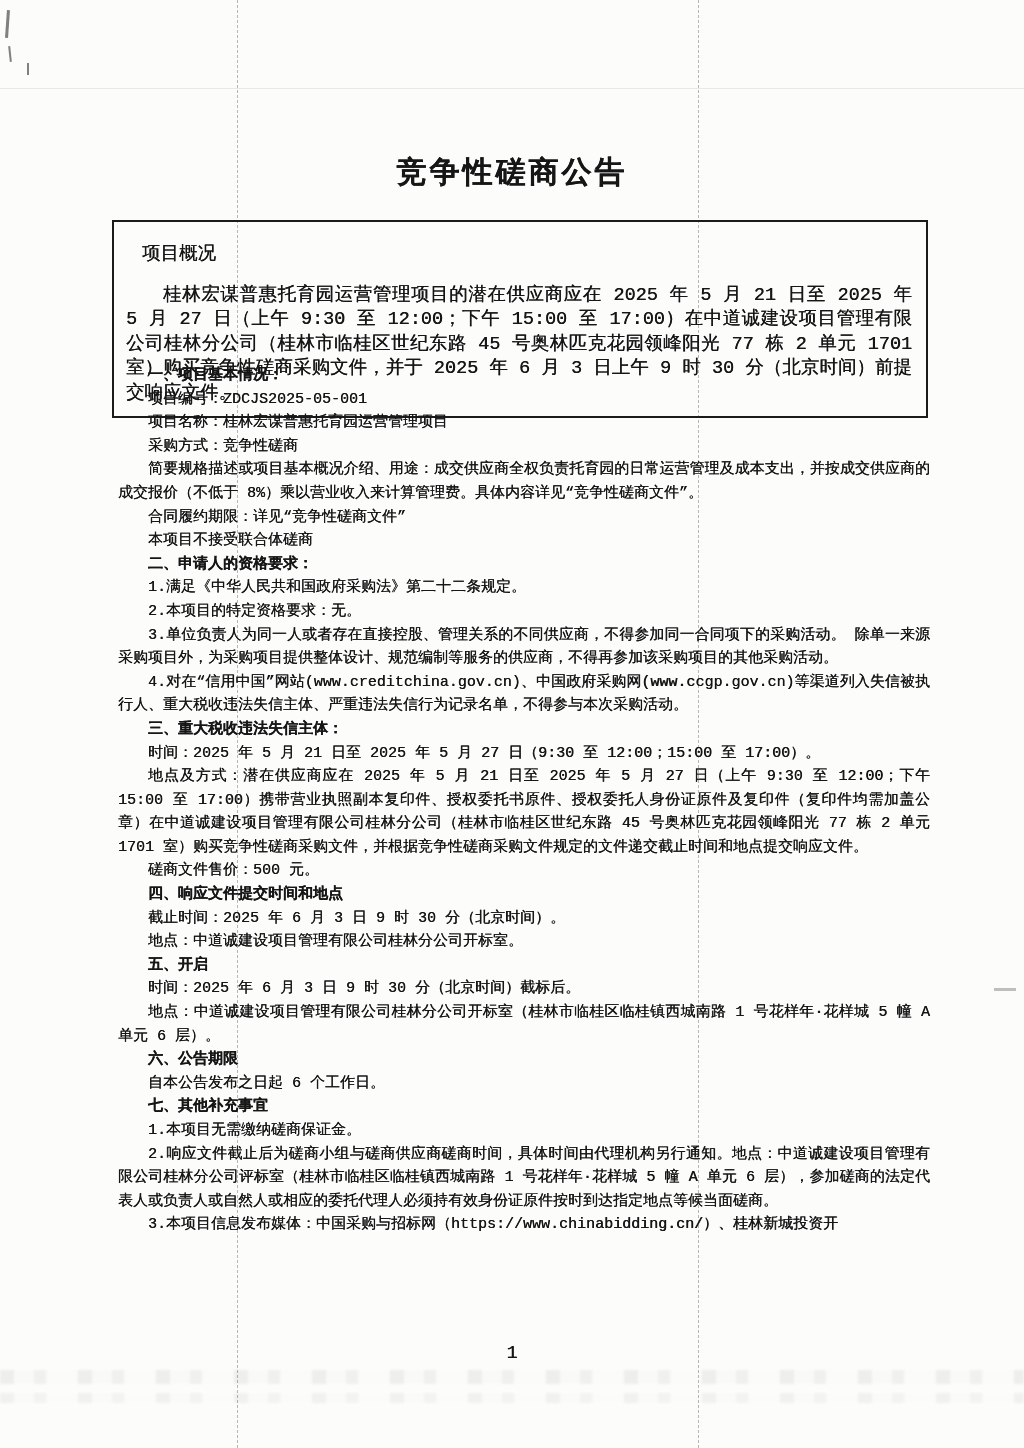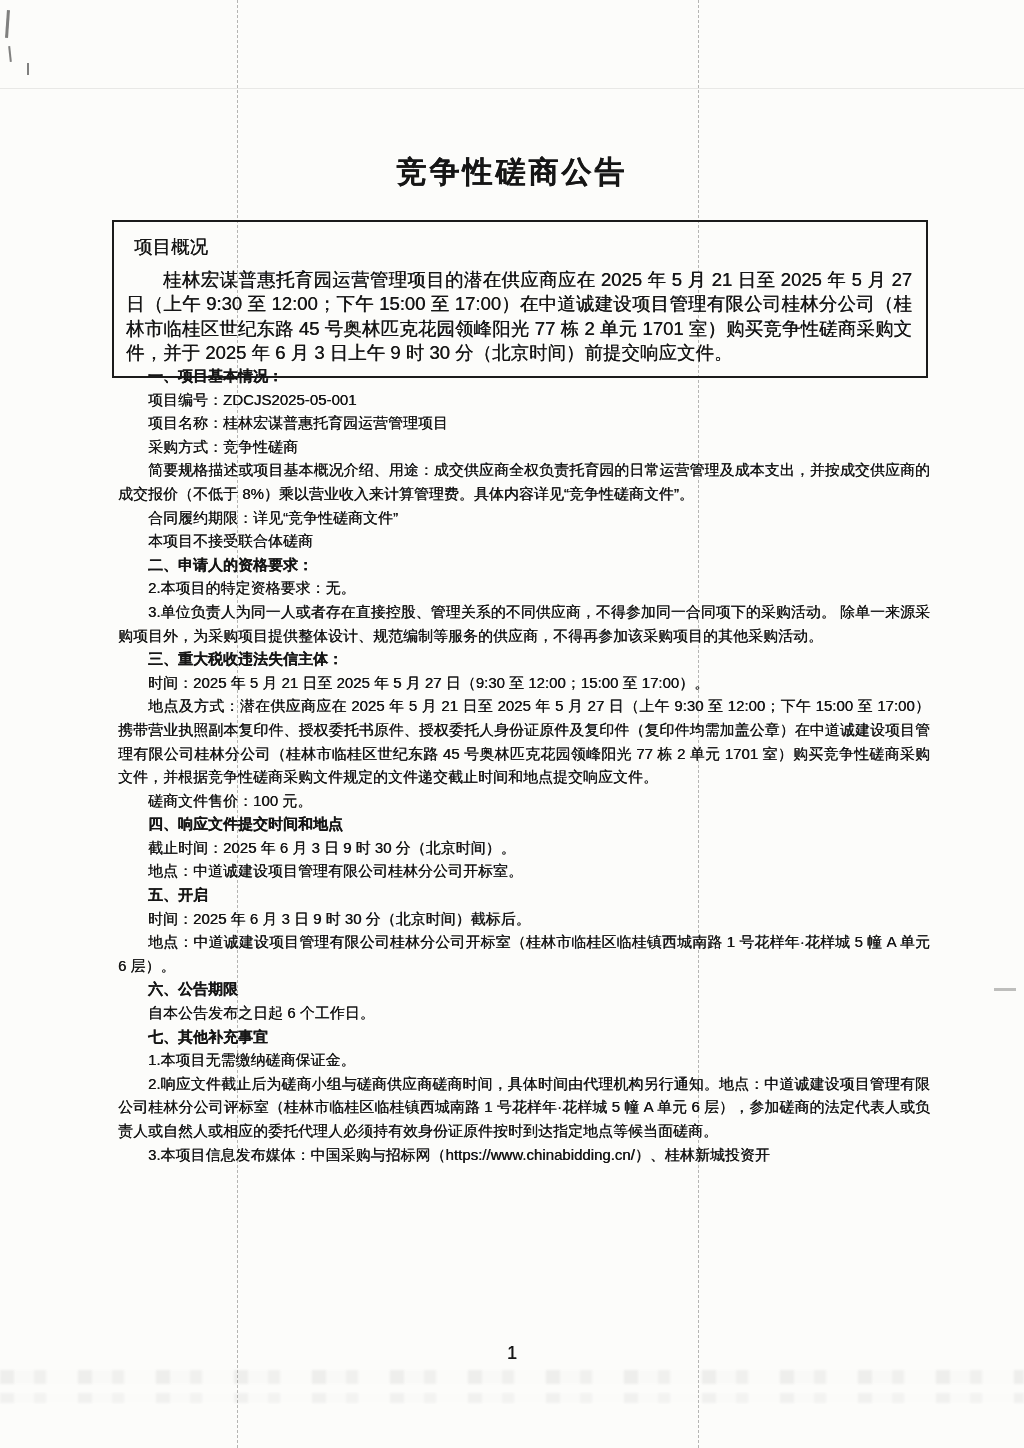--- a/index.html
+++ b/index.html
@@ -3,21 +3,21 @@
 <meta charset="utf-8">
 <style>
   html, body { margin: 0; padding: 0; background: #e8e8e8; }
   .page {
     position: relative;
     width: 1024px;
     height: 1448px;
     margin: 0 auto;
     background: #fcfcfa;
     overflow: hidden;
-    font-family: Liberation Sans, sans-serif;
+    font-family: Liberation Mono, monospace;
     color: #161616;
     
     text-shadow: 0.35px 0 0 currentColor;
   }
 
   
   .fold-line {
     position: absolute; top: 0; bottom: 0; width: 0;
     border-left: 1px dashed rgba(30,30,30,0.32);
   }
@@ -49,21 +49,21 @@
     text-align: center;
     font-size: 30px; font-weight: 700; letter-spacing: 3px;
   }
   .overview-box {
     position: absolute; left: 112px; top: 220px; width: 786px;
     border: 2px solid #1b1b1b;
     padding: 5px 14px 10px 12px;
     font-size: 18.5px; line-height: 24.5px;
     text-align: justify;
   }
-  .overview-label { text-indent: 0; margin: 8px; }
+  .overview-label { text-indent: 0; margin: 16px; }
   .overview-text  { text-indent: 2em; margin: 0; }
 
   .body-text {
     position: absolute; left: 118px; top: 364px; width: 812px;
     font-size: 15px; line-height: 23.6px;
     text-align: justify;
   }
   .body-text p { margin: 0; text-indent: 2em; }
   .sec-heading { font-weight: 700; }
 
@@ -101,29 +101,31 @@
       <p>项目编号：ZDCJS2025-05-001</p>
       <p>项目名称：桂林宏谋普惠托育园运营管理项目</p>
       <p>采购方式：竞争性磋商</p>
       <p>简要规格描述或项目基本概况介绍、用途：成交供应商全权负责托育园的日常运营管理及成本支出，并按成交供应商的成交报价（不低于 8%）乘以营业收入来计算管理费。具体内容详见“竞争性磋商文件”。</p>
       <p>合同履约期限：详见“竞争性磋商文件”</p>
       <p>本项目不接受联合体磋商</p>
     </section>
 
     <section>
       <p class="sec-heading">二、申请人的资格要求：</p>
+      <p>1.满足《中华人民共和国政府采购法》第二十二条规定。</p>
       <p>2.本项目的特定资格要求：无。</p>
       <p>3.单位负责人为同一人或者存在直接控股、管理关系的不同供应商，不得参加同一合同项下的采购活动。 除单一来源采购项目外，为采购项目提供整体设计、规范编制等服务的供应商，不得再参加该采购项目的其他采购活动。</p>
+      <p>4.对在“信用中国”网站(www.creditchina.gov.cn)、中国政府采购网(www.ccgp.gov.cn)等渠道列入失信被执行人、重大税收违法失信主体、严重违法失信行为记录名单，不得参与本次采购活动。</p>
     </section>
 
     <section>
       <p class="sec-heading">三、重大税收违法失信主体：</p>
       <p>时间：2025 年 5 月 21 日至 2025 年 5 月 27 日（9:30 至 12:00；15:00 至 17:00）。</p>
       <p>地点及方式：潜在供应商应在 2025 年 5 月 21 日至 2025 年 5 月 27 日（上午 9:30 至 12:00；下午 15:00 至 17:00）携带营业执照副本复印件、授权委托书原件、授权委托人身份证原件及复印件（复印件均需加盖公章）在中道诚建设项目管理有限公司桂林分公司（桂林市临桂区世纪东路 45 号奥林匹克花园领峰阳光 77 栋 2 单元 1701 室）购买竞争性磋商采购文件，并根据竞争性磋商采购文件规定的文件递交截止时间和地点提交响应文件。</p>
-      <p>磋商文件售价：100 元。</p>
+      <p>磋商文件售价：500 元。</p>
     </section>
 
     <section>
       <p class="sec-heading">四、响应文件提交时间和地点</p>
       <p>截止时间：2025 年 6 月 3 日 9 时 30 分（北京时间）。</p>
       <p>地点：中道诚建设项目管理有限公司桂林分公司开标室。</p>
     </section>
 
     <section>
       <p class="sec-heading">五、开启</p>

